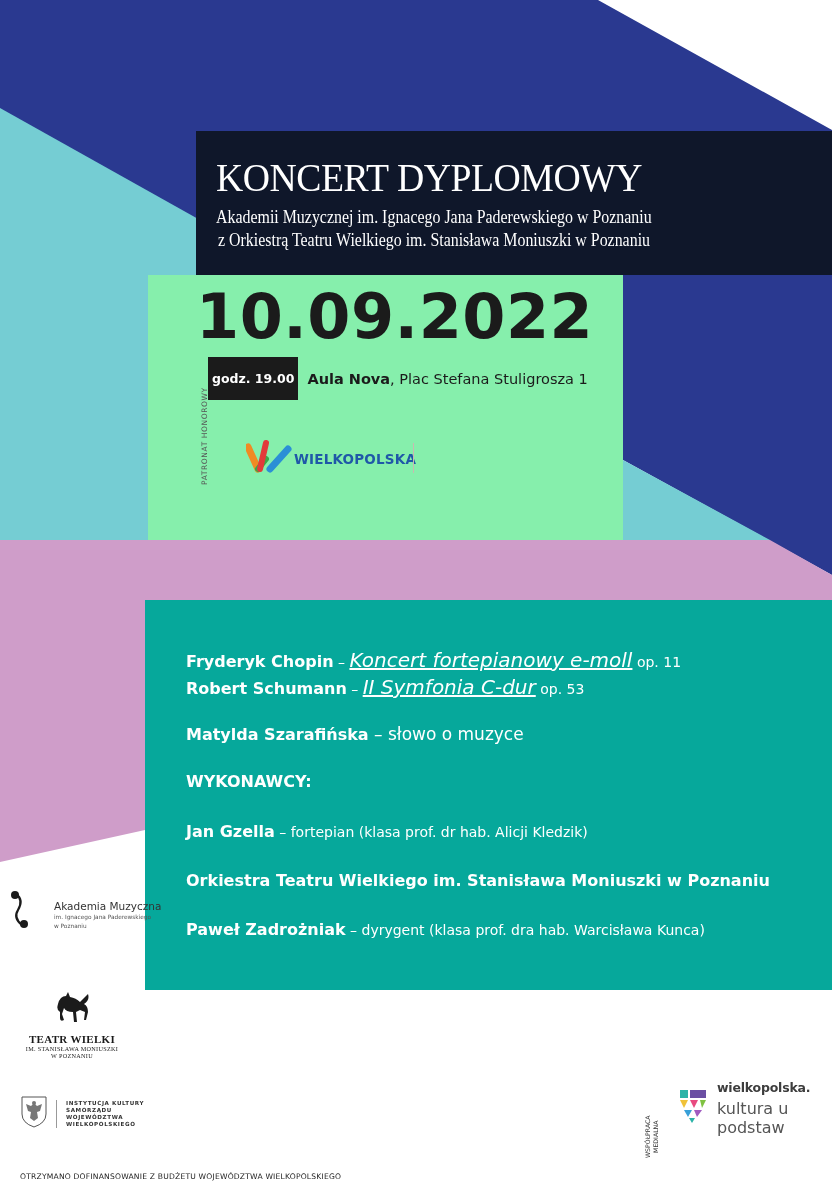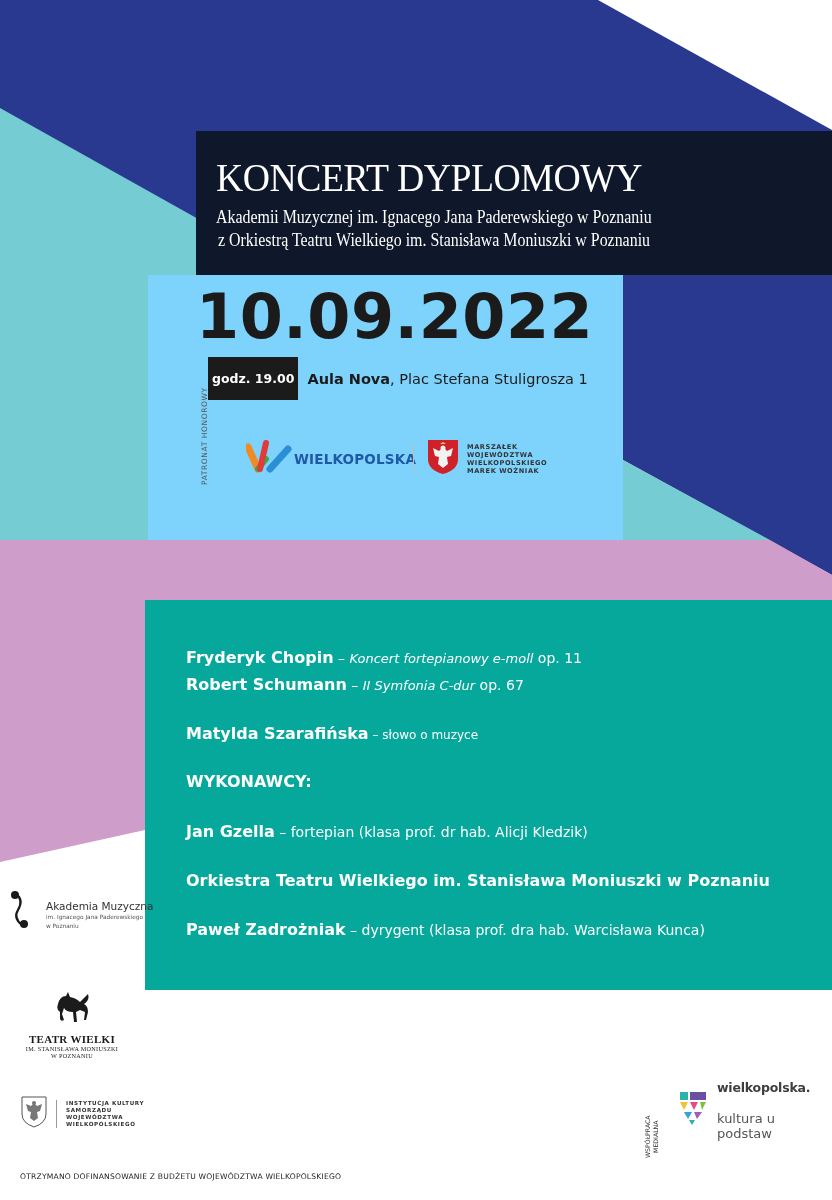--- a/index.html
+++ b/index.html
@@ -26,21 +26,21 @@
       font-family: "Liberation Serif", "DejaVu Serif", serif;
       font-size: 18.5px; white-space: nowrap;
       transform: scaleX(0.86); transform-origin: left center;
     }
     .title-band .sub1 { top: 76px; }
     .title-band .sub2 { top: 99px; left: 22px; }
 
     
     .date-card {
       position: absolute; left: 148px; top: 275px; width: 475px; height: 265px;
-      background: #7dd3fc; z-index: 2;
+      background: #86efac; z-index: 2;
     }
     .date-card .date {
       position: absolute; left: 48px; top: 5px;
       font-family: "DejaVu Sans", sans-serif; font-weight: bold;
       font-size: 62px; color: #1b1b1b; letter-spacing: 0.5px; white-space: nowrap;
     }
     .date-card .time-row {
       position: absolute; left: 60px; top: 82px; display: flex; align-items: center;
       font-family: "DejaVu Sans", sans-serif; white-space: nowrap;
     }
@@ -68,26 +68,26 @@
 
     
     .program {
       position: absolute; left: 145px; top: 600px; width: 687px; height: 390px;
       background: #06a89b; z-index: 2; color: #fff;
       font-family: "DejaVu Sans", sans-serif;
     }
     .program .line { position: absolute; left: 41px; white-space: nowrap; }
     .program .b { font-weight: bold; font-size: 16px; }
     .program .r { font-size: 14px; }
-    .program .i { font-style: italic; font-size: 13px; }
-    .program .s { font-size: 12px; }
+    .program .i { font-style: italic; font-size: 20px; text-decoration: underline; }
+    .program .s { font-size: 17px; }
 
     
     .amu-logo { position: absolute; left: 10px; top: 888px; display: flex; align-items: flex-start; z-index: 2; }
-    .amu-logo .amu-text { margin-left: 16px; margin-top: 12px; font-family: "DejaVu Sans", sans-serif; color: #333; }
+    .amu-logo .amu-text { margin-left: 24px; margin-top: 12px; font-family: "DejaVu Sans", sans-serif; color: #333; }
     .amu-logo .amu-t1 { font-size: 10.5px; display: block; }
     .amu-logo .amu-t2 { font-size: 5.8px; display: block; margin-top: 2px; line-height: 7px; color: #555; }
 
     .tw-logo { position: absolute; left: 20px; top: 990px; width: 104px; text-align: center; z-index: 2; color: #1b1b1b; }
     .tw-logo .tw-name { font-family: "Liberation Serif", "DejaVu Serif", serif; font-weight: bold; font-size: 11px; letter-spacing: 0.3px; display: block; margin-top: 1px; }
     .tw-logo .tw-sub { font-family: "Liberation Serif", "DejaVu Serif", serif; font-size: 6.2px; display: block; line-height: 7px; letter-spacing: 0.3px; }
 
     .ik-logo { position: absolute; left: 21px; top: 1096px; display: flex; align-items: center; z-index: 2; }
     .ik-logo .ik-div { width: 1px; height: 28px; background: #999; margin: 0 9px; }
     .ik-logo .ik-text { font-family: "DejaVu Sans", sans-serif; font-weight: bold; font-size: 5.6px; line-height: 7.2px; letter-spacing: 0.6px; color: #333; }
@@ -97,21 +97,21 @@
       font-family: "DejaVu Sans", sans-serif; font-size: 7.6px; color: #222; letter-spacing: 0.2px; white-space: nowrap;
     }
 
     .media-label {
       position: absolute; left: 644px; top: 1158px; transform: rotate(-90deg); transform-origin: left top;
       font-family: "DejaVu Sans", sans-serif; font-size: 6.2px; color: #333; line-height: 7.5px; text-align: center; z-index: 2; white-space: nowrap;
     }
     .wk-logo { position: absolute; left: 680px; top: 1080px; display: flex; align-items: center; z-index: 2; }
     .wk-logo .wk-text { margin-left: 9px; font-family: "DejaVu Sans", sans-serif; color: #444; }
     .wk-logo .wk-t1 { display: block; font-weight: bold; font-size: 12.5px; color: #3d3d3d; letter-spacing: -0.2px; }
-    .wk-logo .wk-t2 { display: block; font-size: 13px; color: #555; margin-top: 16px; }
+    .wk-logo .wk-t2 { display: block; font-size: 16px; color: #555; margin-top: 4px; }
   </style>
 </head>
 <body>
 
 <svg class="bg-svg" viewBox="0 0 832 1200" xmlns="http://www.w3.org/2000/svg">
   <rect x="0" y="0" width="832" height="1200" fill="#ffffff"></rect>
 
   <polygon points="0,0 598,0 832,130 832,575 623,460 623,540 0,540" fill="#2a3990"></polygon>
 
   <polygon points="0,108 200,220 200,540 0,540" fill="#75cdd3"></polygon>
@@ -141,44 +141,28 @@
       <svg width="48" height="36" viewBox="0 0 48 36">
         <path d="M2 8 L12 30" stroke="#f08a24" stroke-width="7" stroke-linecap="round" fill="none"></path>
         <path d="M12 30 L20 20" stroke="#3aa84a" stroke-width="6" stroke-linecap="round" fill="none"></path>
         <path d="M20 4 L14 30" stroke="#e23a3a" stroke-width="6" stroke-linecap="round" fill="none"></path>
         <path d="M24 30 L42 10" stroke="#2b8fd6" stroke-width="7" stroke-linecap="round" fill="none"></path>
       </svg>
     </span>
     <span class="wtext">WIELKOPOLSKA</span>
   </div>
   <div class="divider-v"></div>
-  <div class="marshal-logo">
-    <span>
-      <svg width="32" height="36" viewBox="0 0 32 36">
-        <path d="M1 1 H31 V20 Q31 31 16 35 Q1 31 1 20 Z" fill="#d0202a"></path>
-        <path d="M16 8 L12 12 L6 9 L8 17 L12 18 L11 25 L16 29 L21 25 L20 18 L24 17 L26 9 L20 12 Z" fill="#f2f2f2"></path>
-        <circle cx="16" cy="9" r="2.5" fill="#f2f2f2"></circle>
-        <path d="M13 5 L16 3 L19 5 Z" fill="#e8c84a"></path>
-      </svg>
-    </span>
-    <div class="mtext">
-      <div>MARSZAŁEK</div>
-      <div>WOJEWÓDZTWA</div>
-      <div>WIELKOPOLSKIEGO</div>
-      <div>MAREK WOŹNIAK</div>
-    </div>
-  </div>
 </div>
 
 <div class="program">
   <div class="line" style="top:48px;">
     <span class="b">Fryderyk Chopin</span><span class="r"> – </span><span class="i">Koncert fortepianowy e-moll</span><span class="r"> op. 11</span>
   </div>
   <div class="line" style="top:75px;">
-    <span class="b">Robert Schumann</span><span class="r"> – </span><span class="i">II Symfonia C-dur</span><span class="r"> op. 67</span>
+    <span class="b">Robert Schumann</span><span class="r"> – </span><span class="i">II Symfonia C-dur</span><span class="r"> op. 53</span>
   </div>
   <div class="line" style="top:124px;">
     <span class="b">Matylda Szarafińska</span><span class="s">  – słowo o muzyce</span>
   </div>
   <div class="line" style="top:172px;">
     <span class="b">WYKONAWCY:</span>
   </div>
   <div class="line" style="top:222px;">
     <span class="b">Jan Gzella</span><span class="r">  – fortepian (klasa prof. dr hab. Alicji Kledzik)</span>
   </div>

